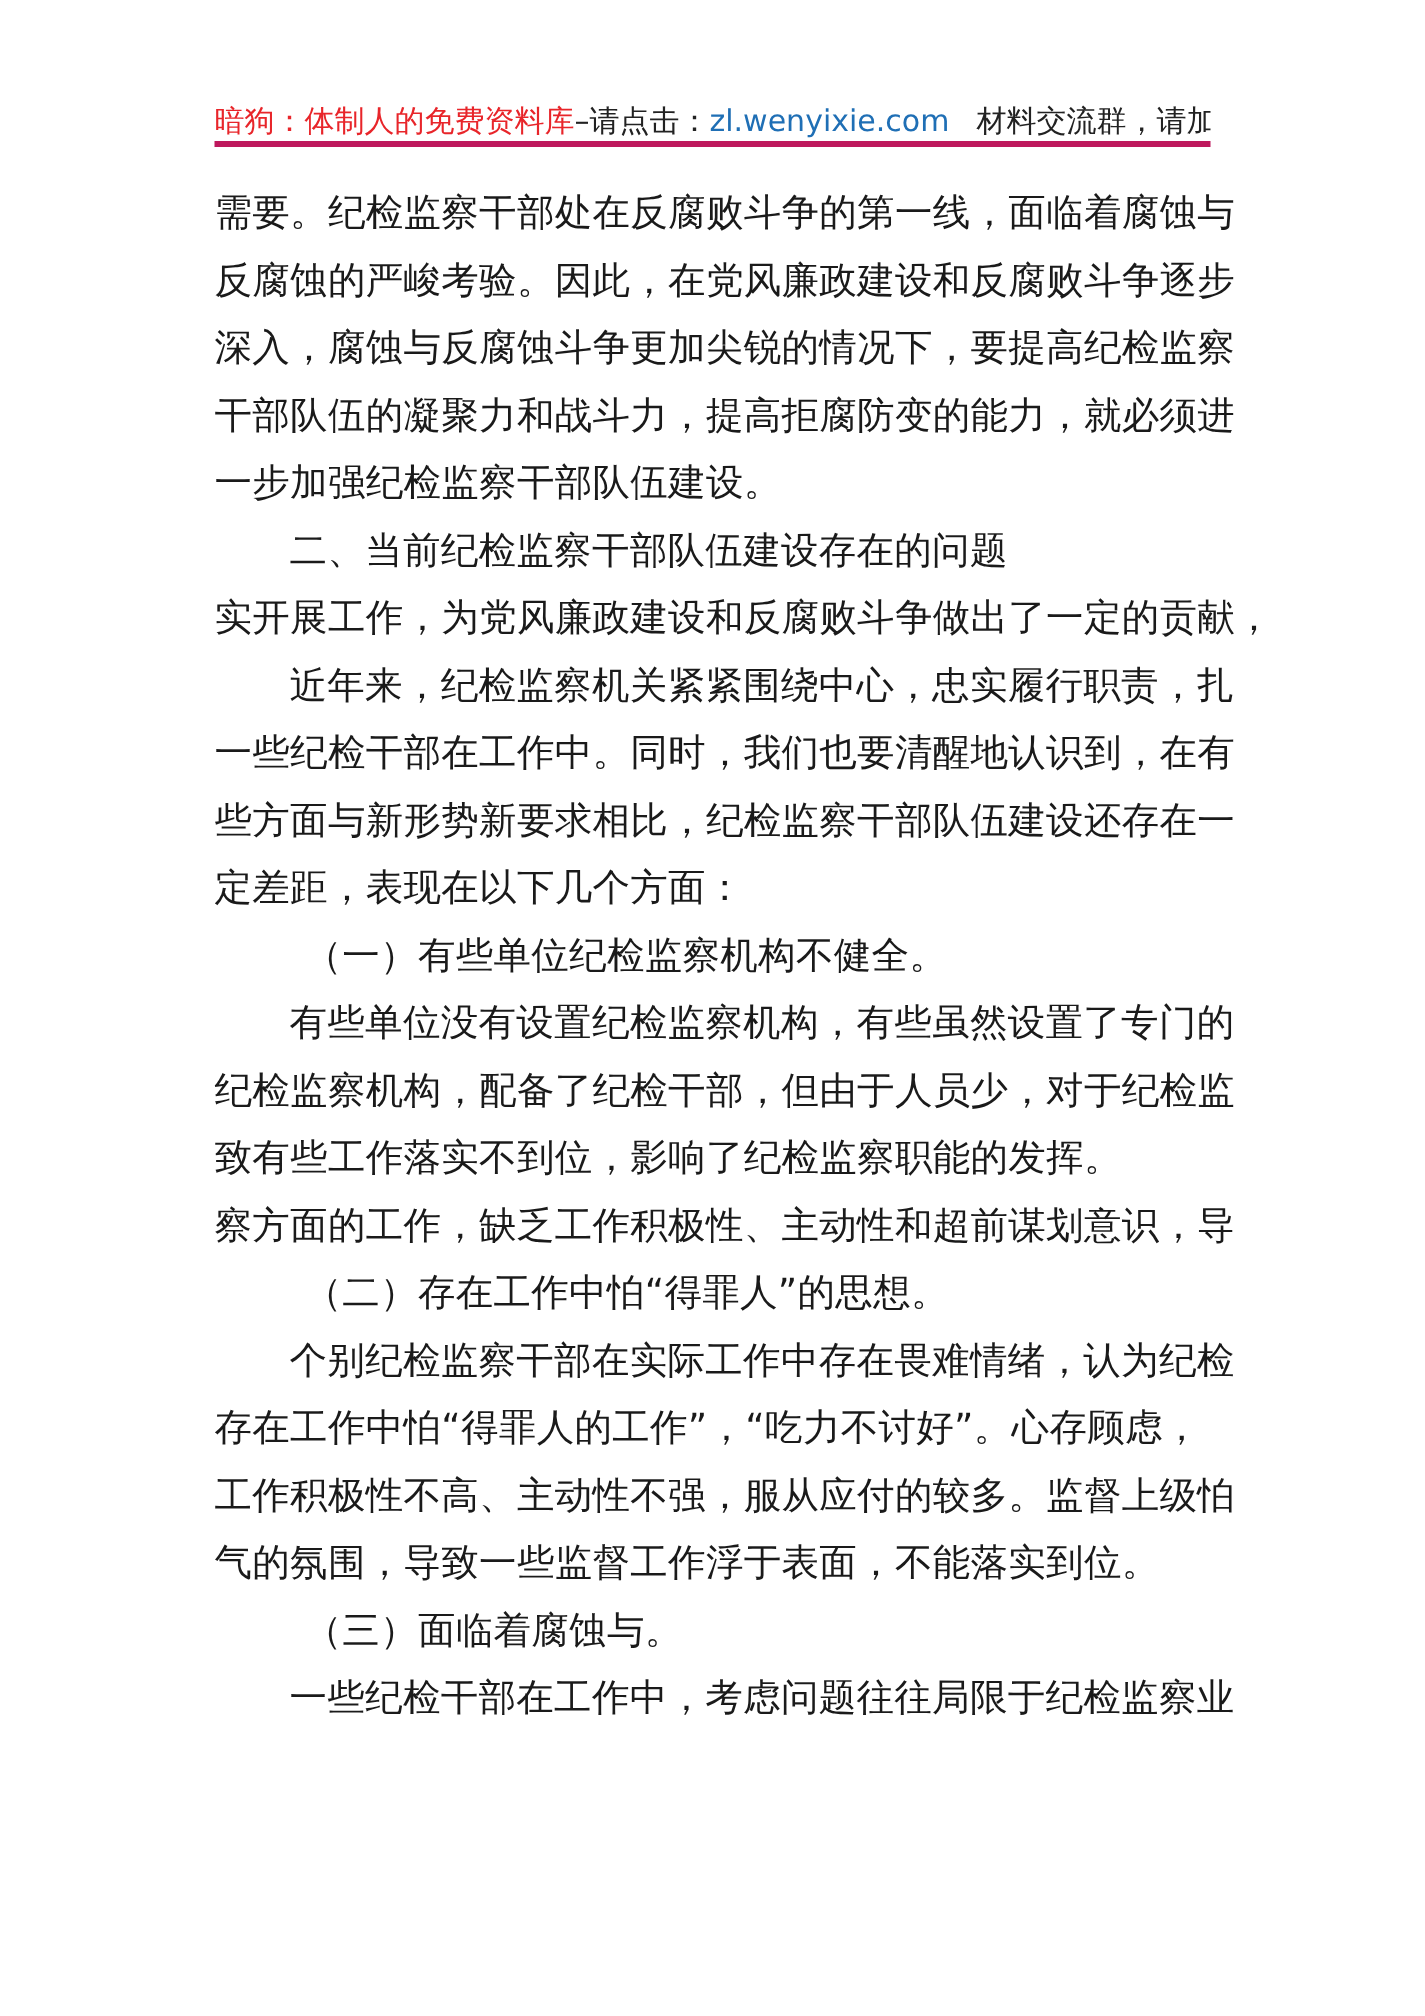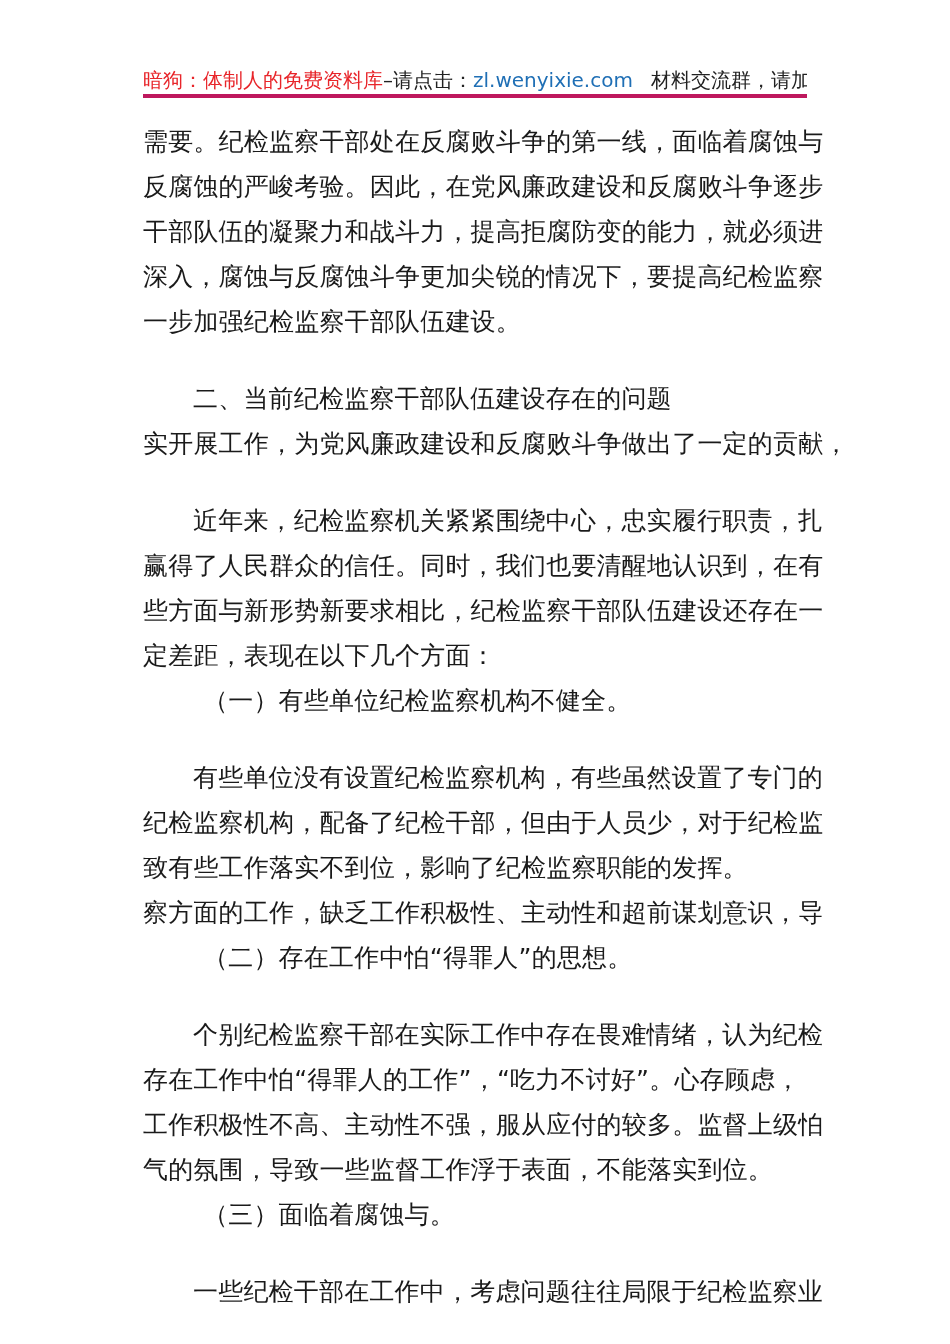--- a/index.html
+++ b/index.html
@@ -39,40 +39,40 @@
       width: 664px;
     }
     .doc-line {
       height: 45px;
       line-height: 45px;
       font-size: 25px;
       white-space: nowrap;
       letter-spacing: 0.2px;
       overflow: visible;
     }
-    .indent-2 { padding-left: 50px; margin-top: 32px; }
+    .indent-2 { padding-left: 50px; }
     .indent-sub { padding-left: 60px; }
   </style>
 </head>
 <body>
 
 <div class="page-header">
   <span class="hdr-red">暗狗：体制人的免费资料库</span><span class="hdr-black">–请点击：</span><a class="hdr-link">zl.wenyixie.com</a><span class="hdr-gap"></span><span class="hdr-black">材料交流群，请加微信 tizhisiri</span>
 </div>
 
 <div class="doc-body">
   <div class="doc-line">需要。纪检监察干部处在反腐败斗争的第一线，面临着腐蚀与</div>
   <div class="doc-line">反腐蚀的严峻考验。因此，在党风廉政建设和反腐败斗争逐步</div>
+  <div class="doc-line">深入，腐蚀与反腐蚀斗争更加尖锐的情况下，要提高纪检监察</div>
   <div class="doc-line">干部队伍的凝聚力和战斗力，提高拒腐防变的能力，就必须进</div>
-  <div class="doc-line">深入，腐蚀与反腐蚀斗争更加尖锐的情况下，要提高纪检监察</div>
   <div class="doc-line">一步加强纪检监察干部队伍建设。</div>
   <div class="doc-line indent-2">二、当前纪检监察干部队伍建设存在的问题</div>
   <div class="doc-line">实开展工作，为党风廉政建设和反腐败斗争做出了一定的贡献，</div>
   <div class="doc-line indent-2">近年来，纪检监察机关紧紧围绕中心，忠实履行职责，扎</div>
-  <div class="doc-line">赢得了人民群众的信任。同时，我们也要清醒地认识到，在有</div>
+  <div class="doc-line">一些纪检干部在工作中。同时，我们也要清醒地认识到，在有</div>
   <div class="doc-line">些方面与新形势新要求相比，纪检监察干部队伍建设还存在一</div>
   <div class="doc-line">定差距，表现在以下几个方面：</div>
   <div class="doc-line indent-sub">（一）有些单位纪检监察机构不健全。</div>
   <div class="doc-line indent-2">有些单位没有设置纪检监察机构，有些虽然设置了专门的</div>
   <div class="doc-line">纪检监察机构，配备了纪检干部，但由于人员少，对于纪检监</div>
   <div class="doc-line">致有些工作落实不到位，影响了纪检监察职能的发挥。</div>
   <div class="doc-line">察方面的工作，缺乏工作积极性、主动性和超前谋划意识，导</div>
   <div class="doc-line indent-sub">（二）存在工作中怕“得罪人”的思想。</div>
   <div class="doc-line indent-2">个别纪检监察干部在实际工作中存在畏难情绪，认为纪检</div>
   <div class="doc-line">存在工作中怕“得罪人的工作”，“吃力不讨好”。心存顾虑，</div>

